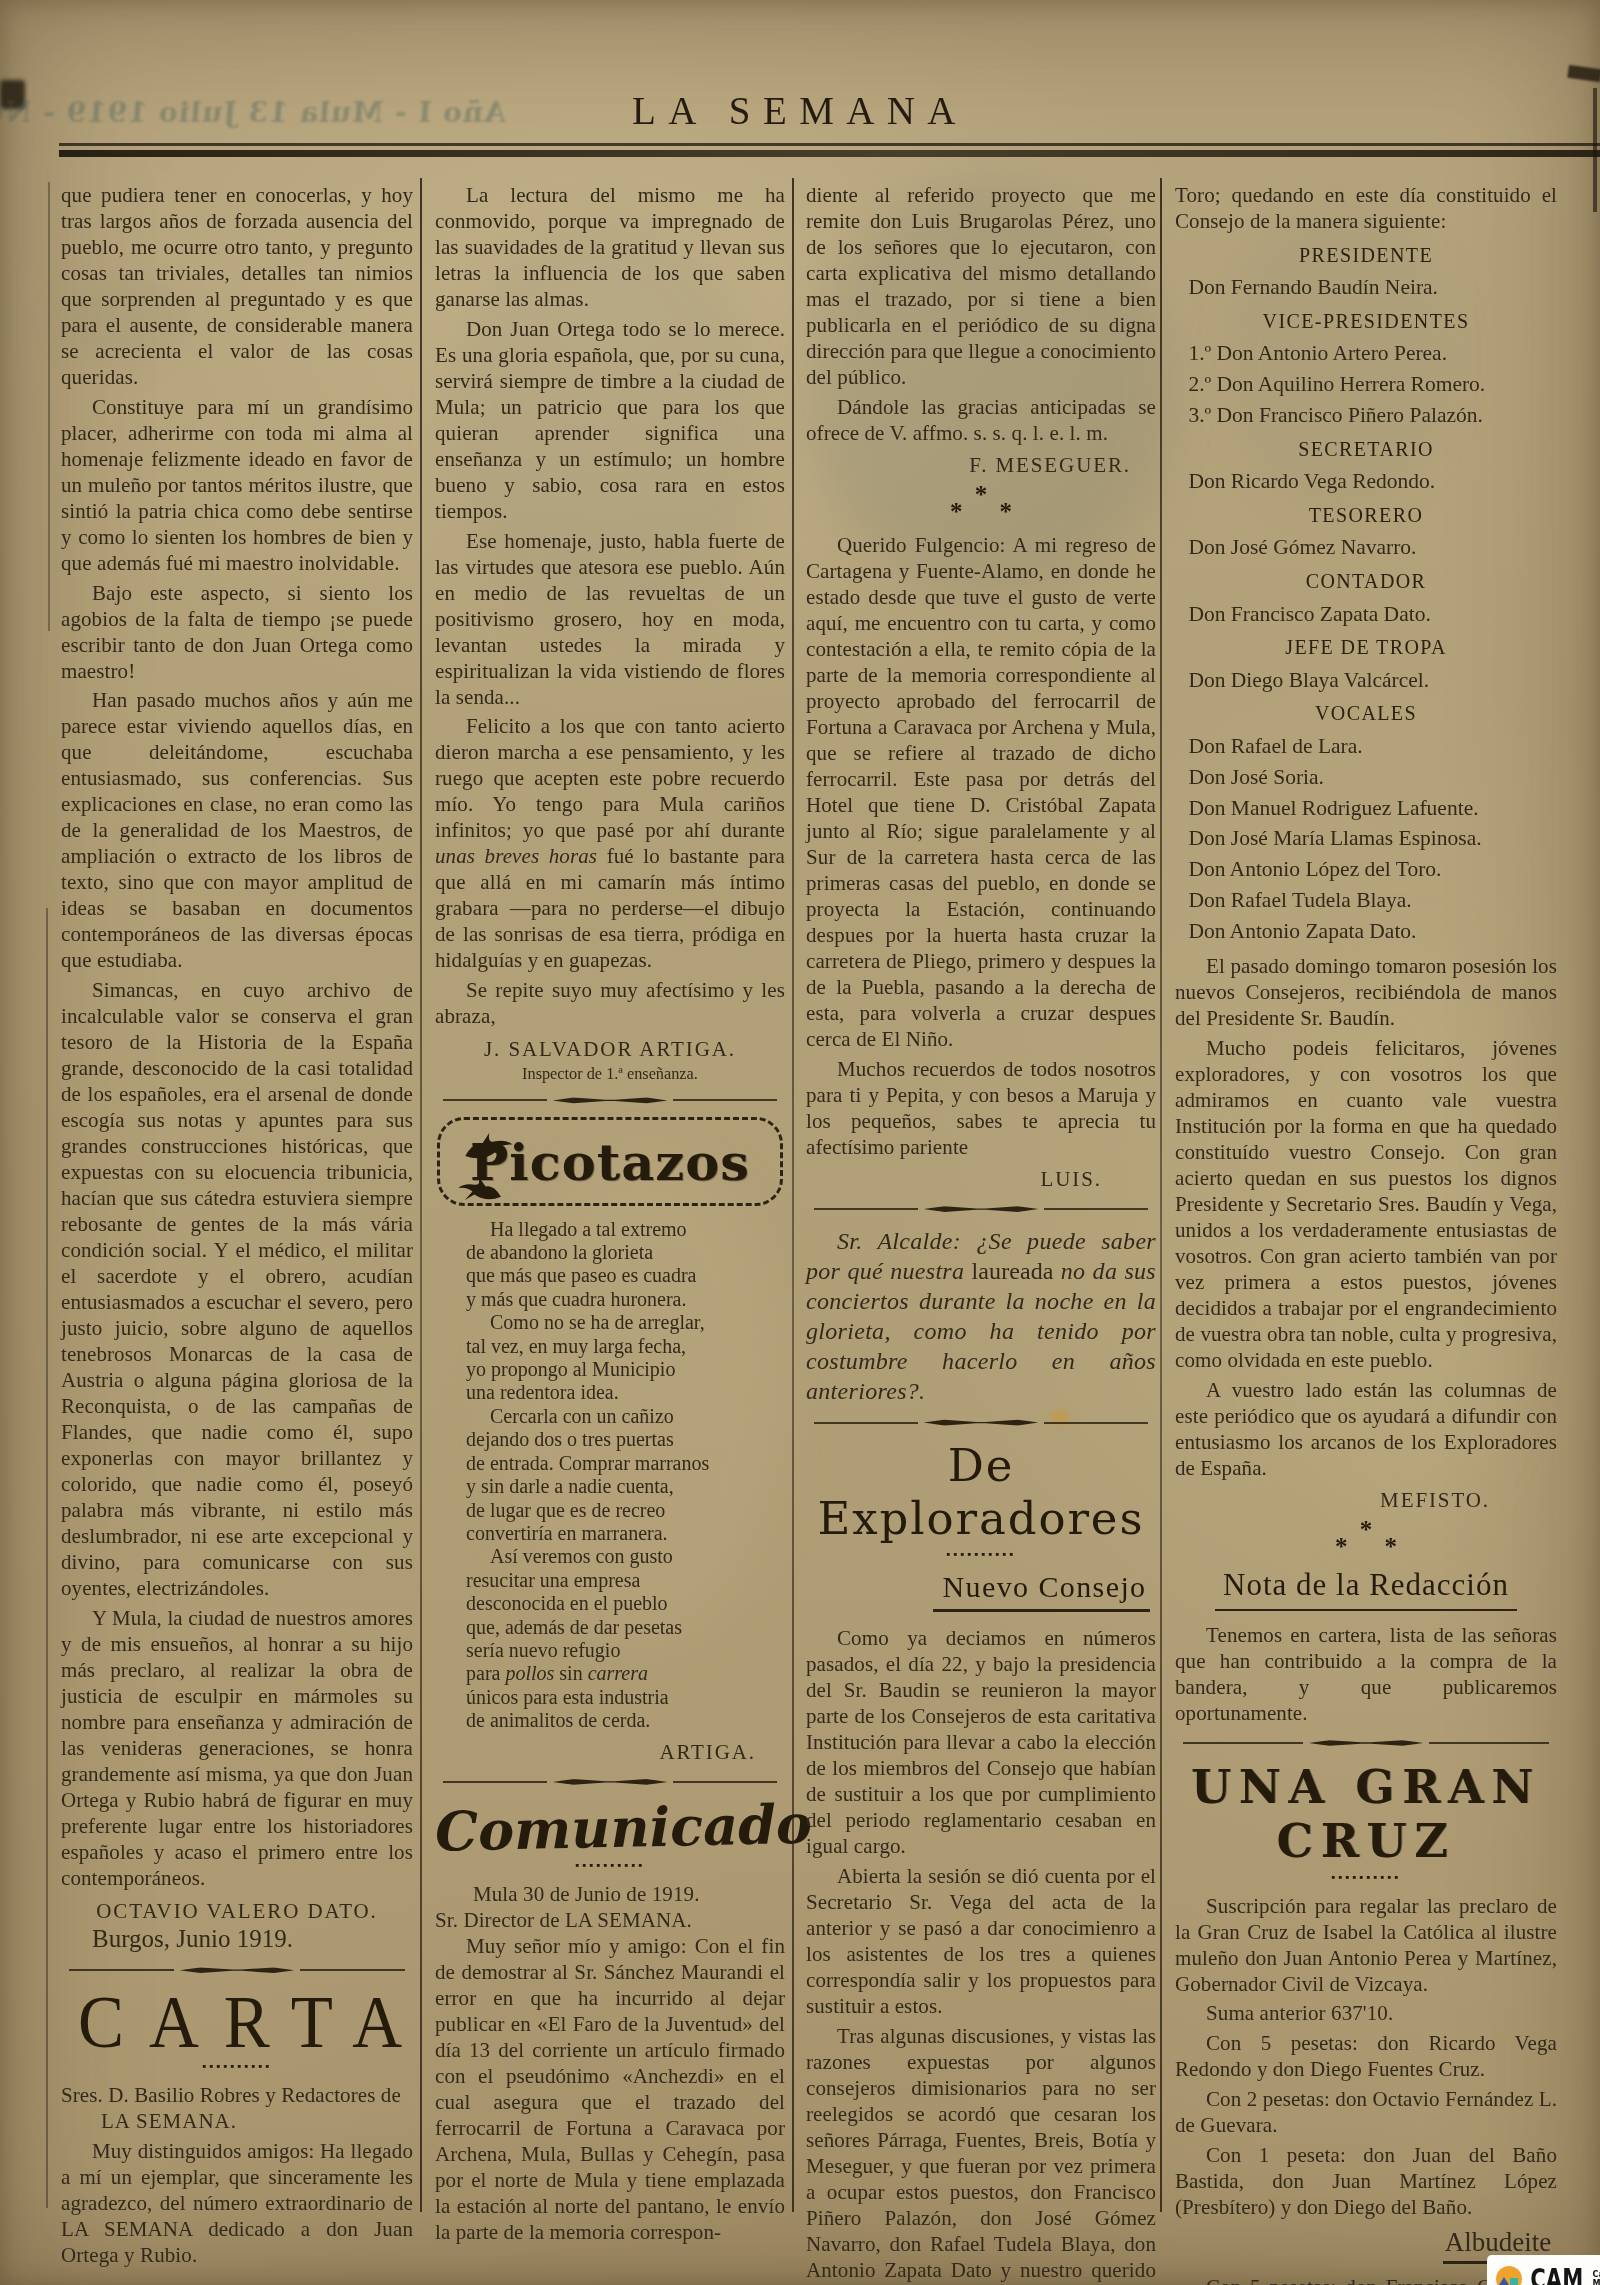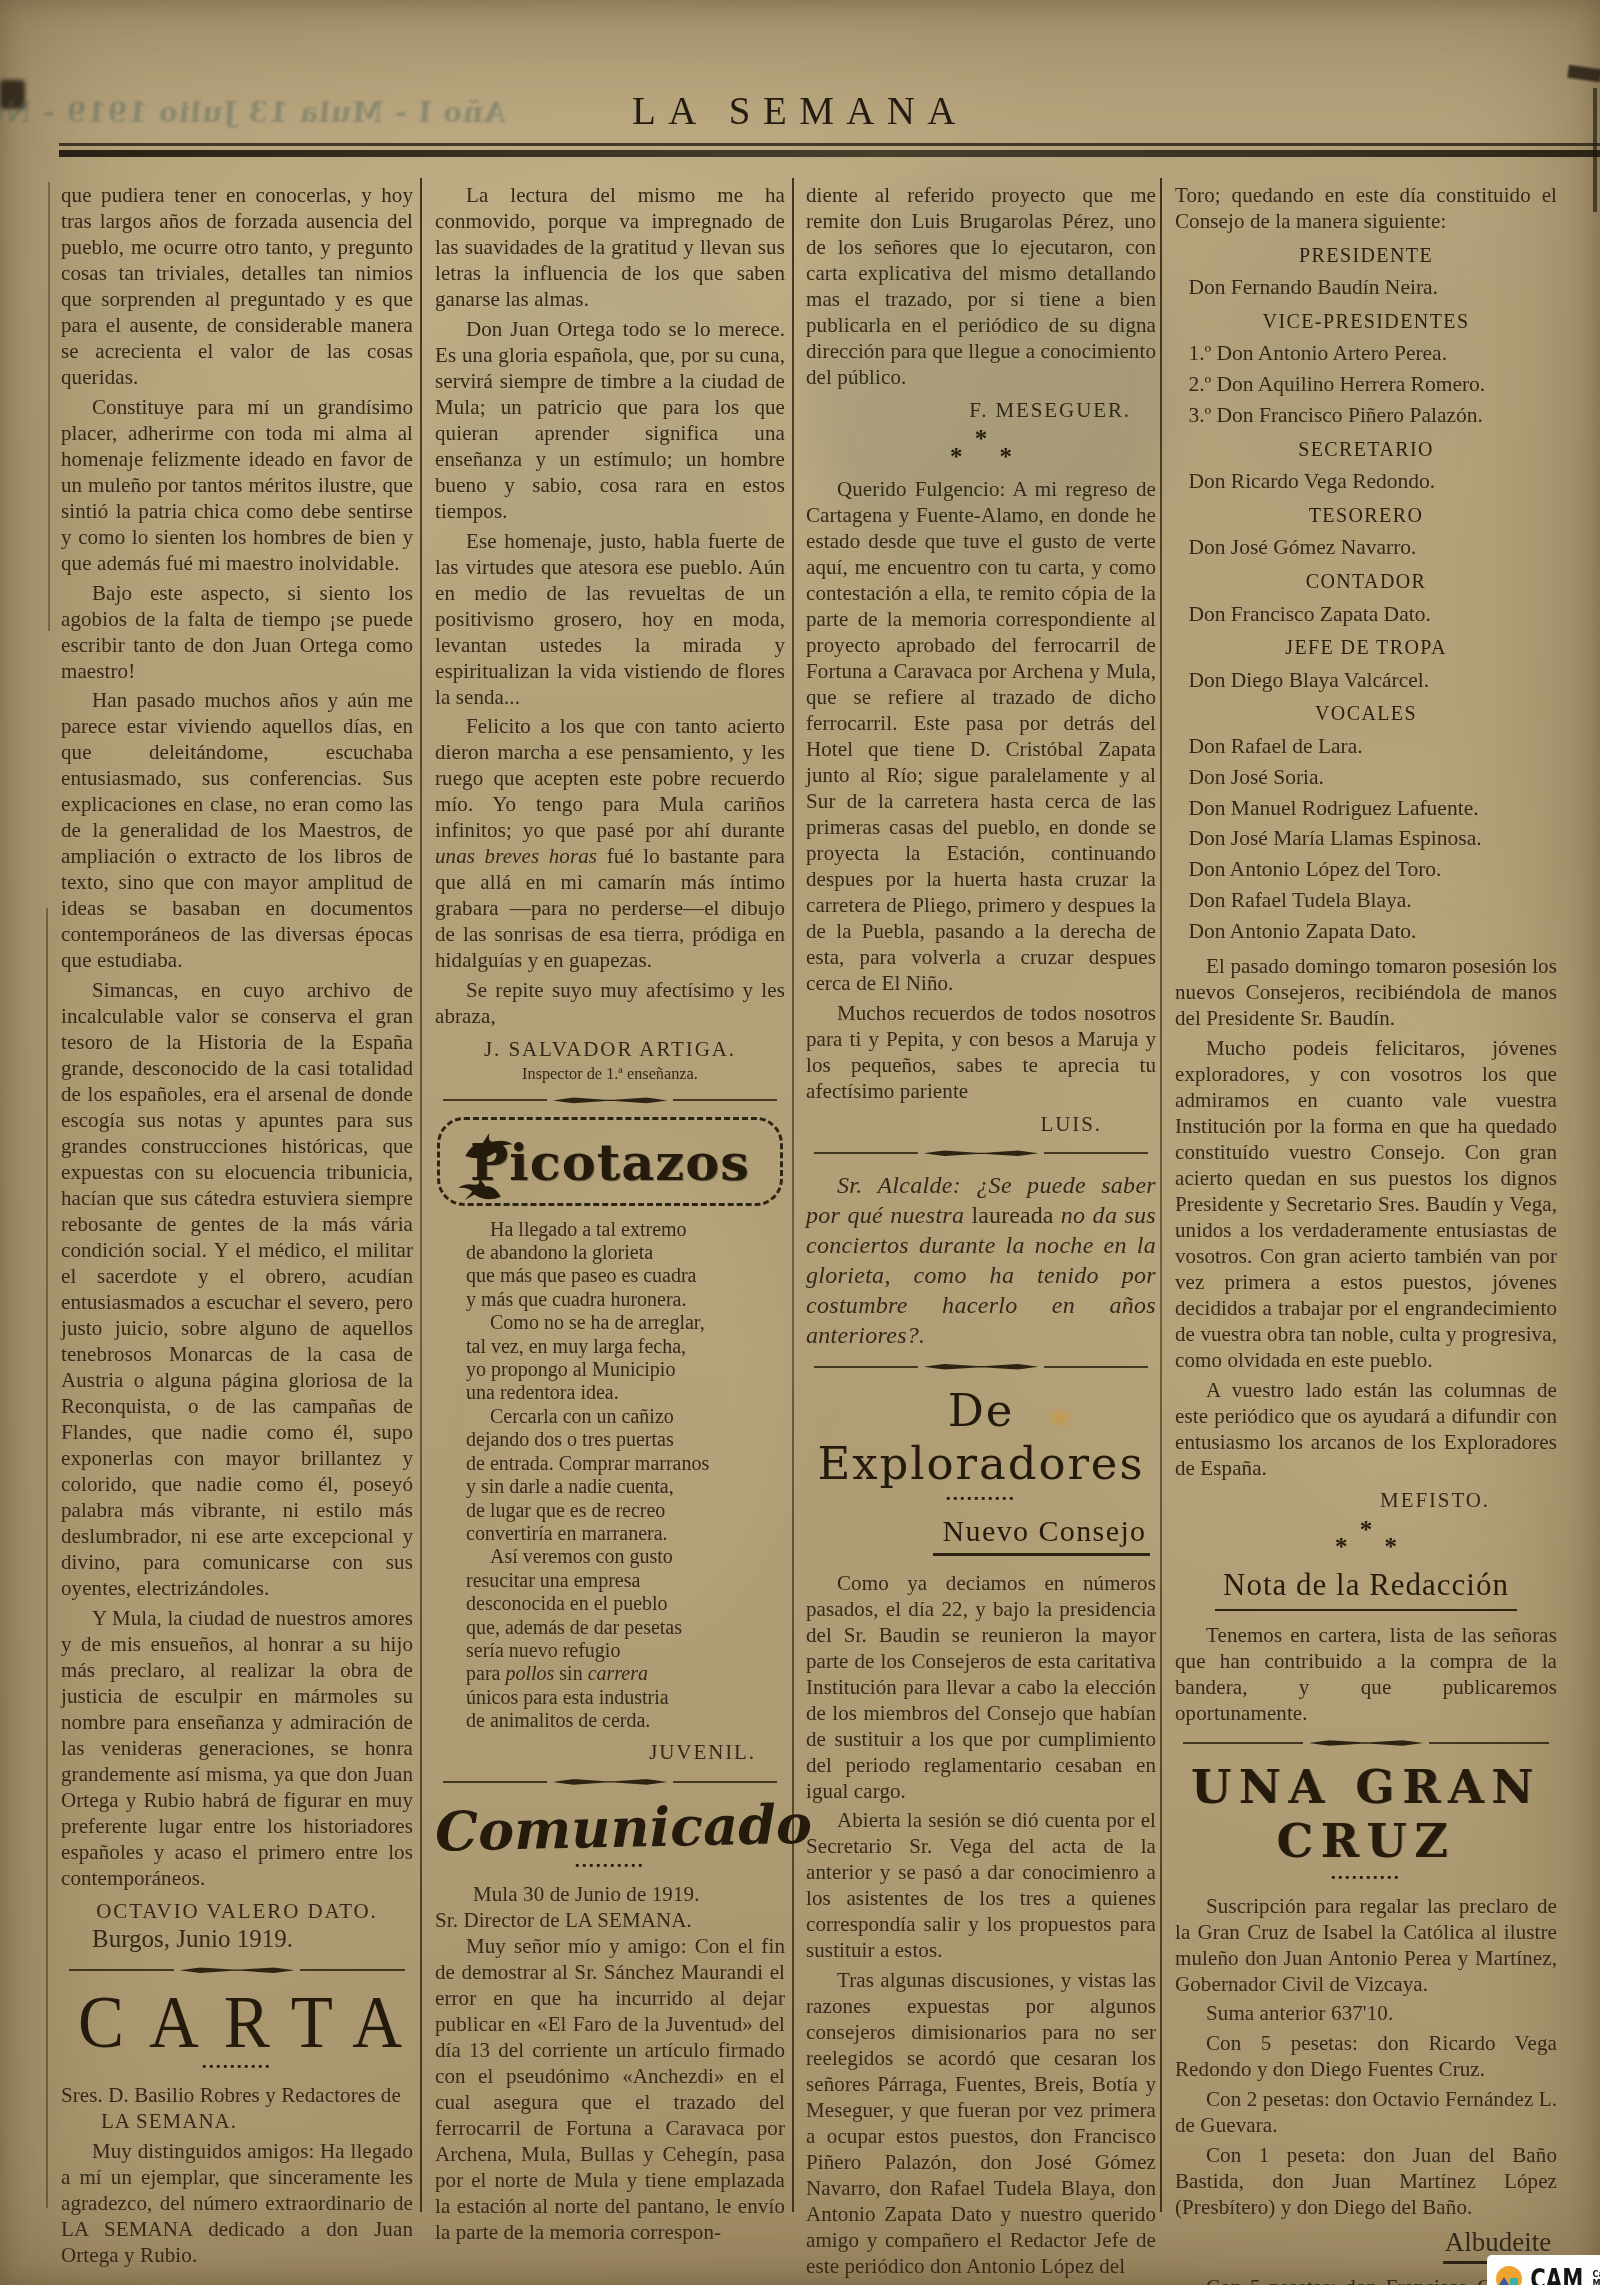--- a/index.html
+++ b/index.html
@@ -186,34 +186,35 @@
       <div class="vl">resucitar una empresa</div>
       <div class="vl">desconocida en el pueblo</div>
       <div class="vl">que, además de dar pesetas</div>
       <div class="vl">sería nuevo refugio</div>
       <div class="vl">
         <span>para </span><i class="it">pollos</i><span> sin </span><i class="it">carrera</i>
       </div>
       <div class="vl">únicos para esta industria</div>
       <div class="vl">de animalitos de cerda.</div>
     </div>
-    <div class="sig right" style="padding-right:29px;">JUVENIL.</div>
+    <div class="sig right" style="padding-right:29px;">ARTIGA.</div>
     <div class="orn">
         <span class="lens"></span>
       </div>
 
     <div class="comu-title">Comunicado</div>
     <div class="dashrow">▪▪▪▪▪▪▪▪▪▪</div>
     <p class="noind" style="padding-left:38px;margin-bottom:0;">Mula 30 de Junio de 1919.</p>
     <p class="noind" style="margin-bottom:0;">Sr. Director de LA SEMANA.</p>
     <p>Muy señor mío y amigo: Con el fin de demostrar al Sr. Sánchez Maurandi el error en que ha incurrido al dejar publicar en «El Faro de la Juventud» del día 13 del corriente un artículo firmado con el pseudónimo «Anchezdi» en el cual asegura que el trazado del ferrocarril de Fortuna a Caravaca por Archena, Mula, Bullas y Cehegín, pasa por el norte de Mula y tiene emplazada la estación al norte del pantano, le envío la parte de la memoria correspon-</p>
   </div>
 
   <div class="col" style="left:806px;width:350px;">
     <p class="noind">diente al referido proyecto que me remite don Luis Brugarolas Pérez, uno de los señores que lo ejecutaron, con carta explicativa del mismo detallando mas el trazado, por si tiene a bien publicarla en el periódico de su digna dirección para que llegue a conocimiento del público.</p>
+    <p>Dándole las gracias anticipadas se ofrece de V. affmo. s. s. q. l. e. l. m.</p>
     <div class="sig right" style="padding-right:25px;">F. MESEGUER.</div>
     <div class="asterism">
       <div class="a1">*</div>
       <div class="a2">* *</div>
     </div>
     <p>Querido Fulgencio: A mi regreso de Cartagena y Fuente-Alamo, en donde he estado desde que tuve el gusto de verte aquí, me encuentro con tu carta, y como contestación a ella, te remito cópia de la parte de la memoria correspondiente al proyecto aprobado del ferrocarril de Fortuna a Caravaca por Archena y Mula, que se refiere al trazado de dicho ferrocarril. Este pasa por detrás del Hotel que tiene D. Cristóbal Zapata junto al Río; sigue paralelamente y al Sur de la carretera hasta cerca de las primeras casas del pueblo, en donde se proyecta la Estación, continuando despues por la huerta hasta cruzar la carretera de Pliego, primero y despues la de la Puebla, pasando a la derecha de esta, para volverla a cruzar despues cerca de El Niño.</p>
     <p>Muchos recuerdos de todos nosotros para ti y Pepita, y con besos a Maruja y los pequeños, sabes te aprecia tu afectísimo pariente</p>
     <div class="sig right" style="padding-right:54px;">LUIS.</div>
     <div class="orn">
         <span class="lens"></span>

